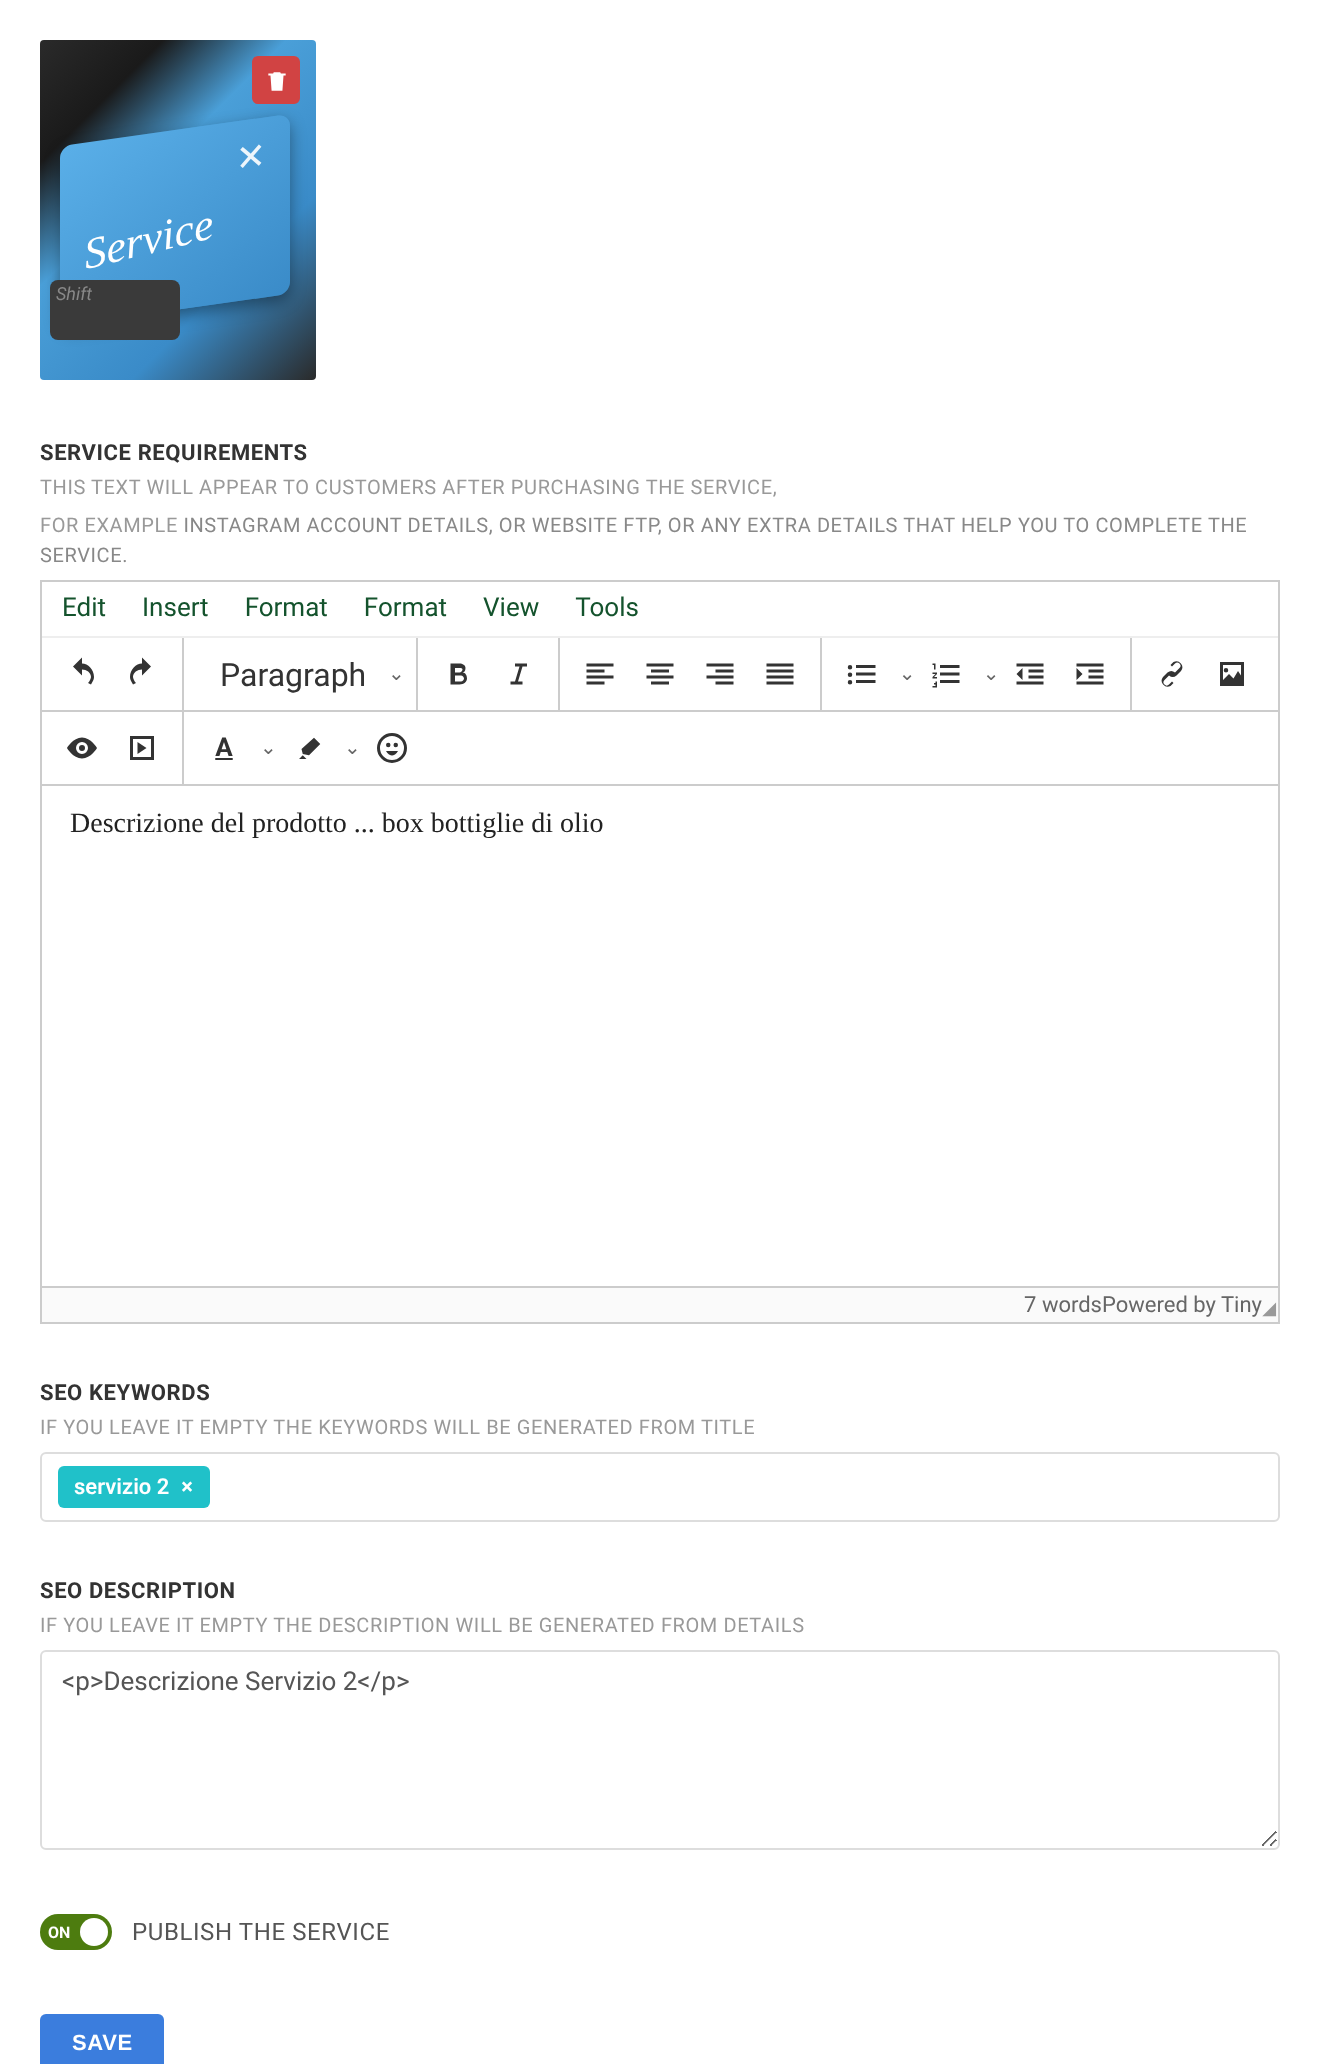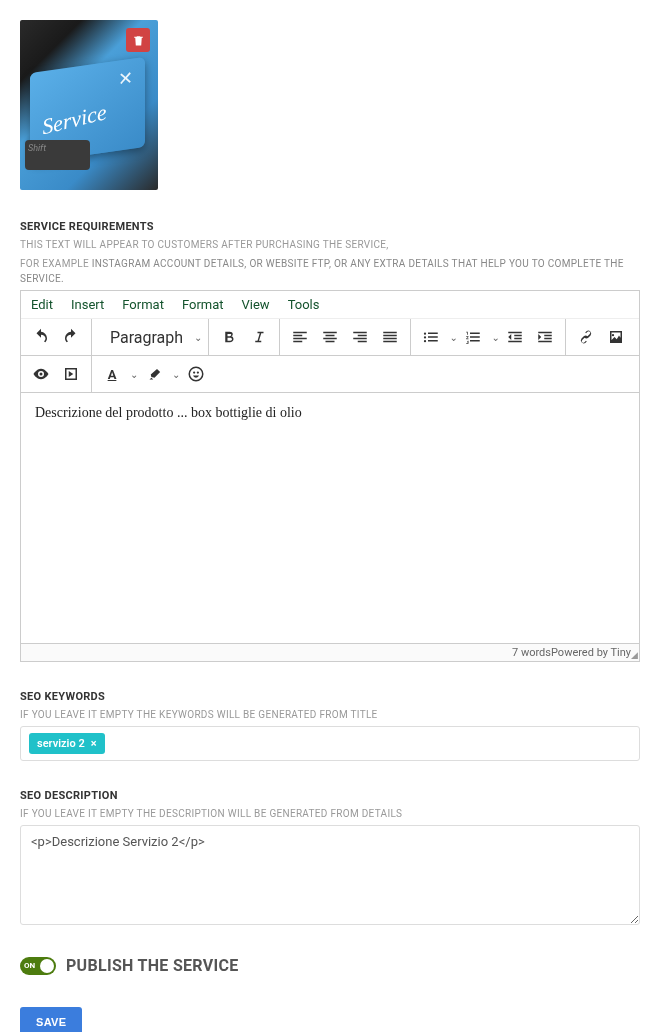--- a/index.html
+++ b/index.html
@@ -39,21 +39,21 @@
 .tags-input { border: 1px solid #ddd; border-radius: 3px; padding: 6px 8px; display: flex; flex-wrap: wrap; gap: 4px; min-height: 34px; }
 .tag { background: #20c1c9; color: #fff; font-size: 11px; font-weight: 600; padding: 4px 8px; border-radius: 3px; display: inline-flex; align-items: center; gap: 6px; }
 .tag-x { cursor: pointer; font-weight: 700; }
 
 .textarea { width: 100%; border: 1px solid #ddd; border-radius: 3px; padding: 8px 10px; font-size: 13px; color: #555; resize: vertical; height: 100px; font-family: inherit; }
 
 .toggle-row { display: flex; align-items: center; gap: 10px; margin-bottom: 32px; }
 .toggle { width: 36px; height: 18px; background: #4d7c0f; border-radius: 9px; position: relative; cursor: pointer; display: flex; align-items: center; }
 .toggle-label { font-size: 8px; font-weight: 700; color: #fff; padding-left: 4px; }
 .toggle-knob { position: absolute; right: 2px; top: 2px; width: 14px; height: 14px; background: #fff; border-radius: 50%; }
-.toggle-text { font-size: 16px; color: #555; letter-spacing: 0.3px; font-weight: bold; }
+.toggle-text { font-size: 12px; color: #555; letter-spacing: 0.3px; }
 
 .save-btn { background: #3b7ddd; color: #fff; border: none; padding: 9px 16px; font-size: 11px; font-weight: 600; border-radius: 3px; cursor: pointer; letter-spacing: 0.3px; }
 
 .caret { width: 8px; display: inline-flex; margin-left: 2px; }
 </style>
 </head>
 <body>
 
 
 

